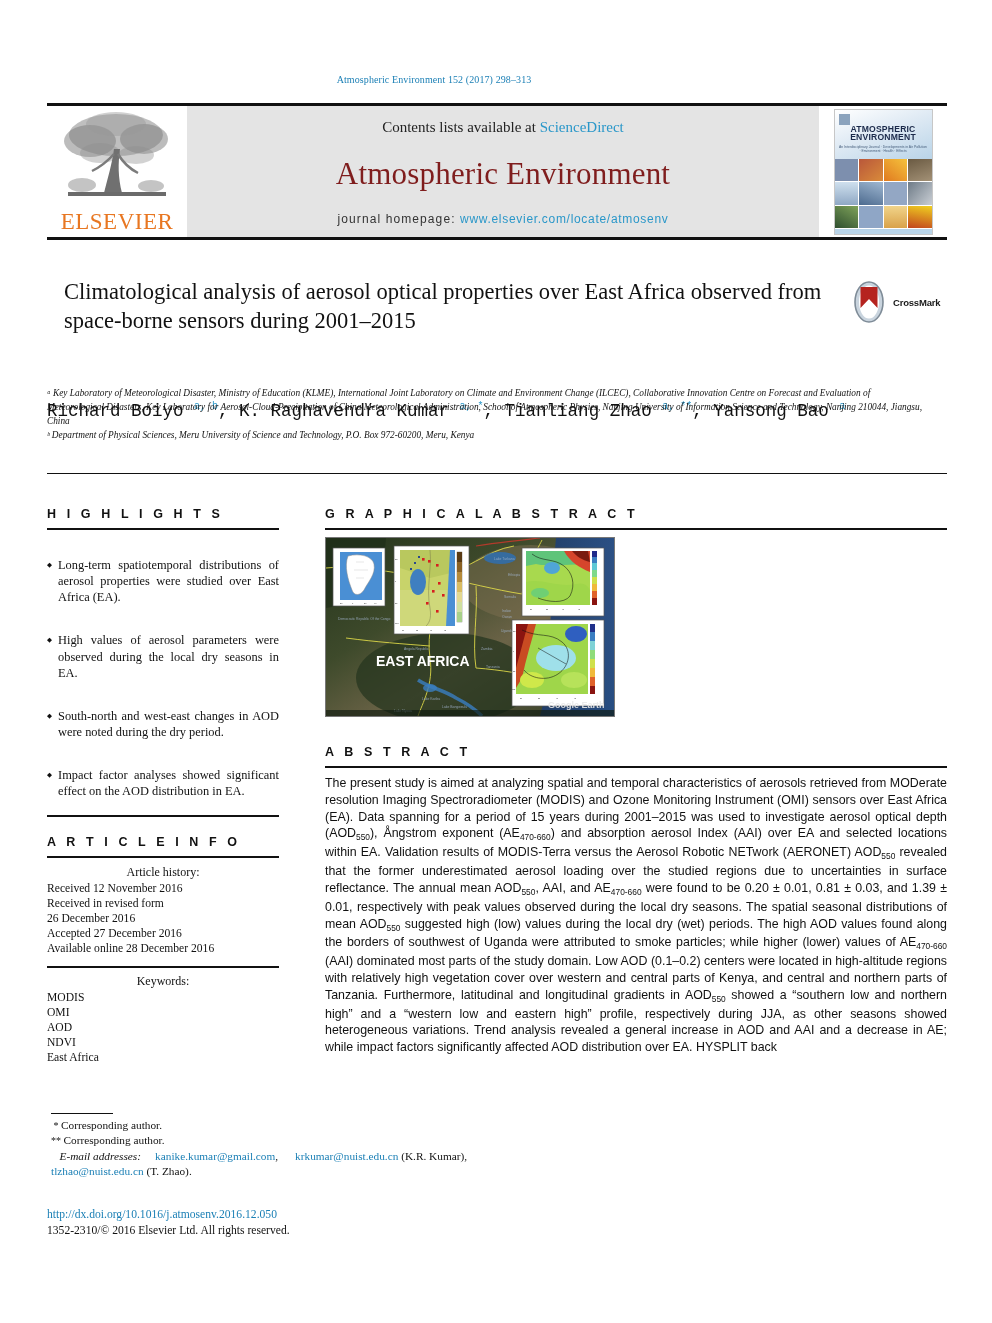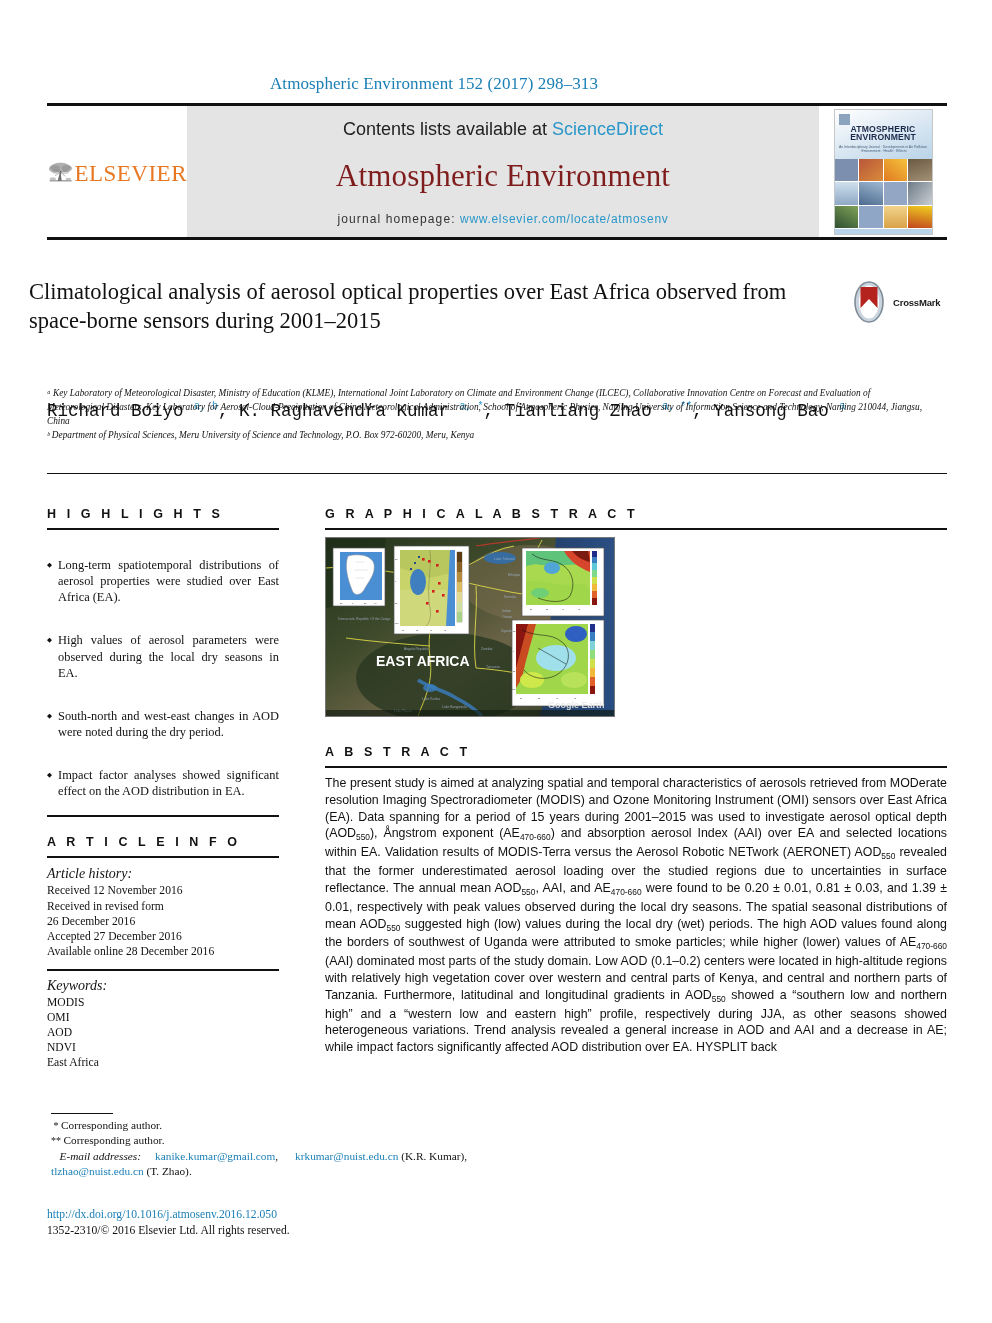--- a/index.html
+++ b/index.html
@@ -23,21 +23,21 @@
   }
 
   
   .running-head {
     position: absolute;
     top: 74px;
     left: 0;
     width: 868px;
     text-align: center;
     font-family: "Liberation Serif", serif;
-    font-size: 17px;
+    font-size: 10px;
     color: #1a7fb5;
     letter-spacing: 0.1px;
   }
 
   
   .masthead {
     position: absolute;
     top: 103px;
     left: 47px;
     width: 900px;
@@ -48,21 +48,21 @@
   }
   .masthead-inner {
     display: flex;
     height: 131px;
     align-items: stretch;
   }
   .elsevier-logo {
     width: 140px;
     flex: 0 0 140px;
     display: flex;
-    flex-direction: row;
+    flex-direction: column;
     align-items: center;
     justify-content: flex-start;
     padding-top: 3px;
     box-sizing: border-box;
   }
   .tree-svg { display:block; }
   .elsevier-word {
     font-family: "Liberation Serif", serif;
     font-size: 23px;
     letter-spacing: 0.5px;
@@ -75,22 +75,22 @@
     flex: 1 1 auto;
     background: #e4e4e4;
     display: flex;
     flex-direction: column;
     align-items: center;
     justify-content: space-between;
     padding: 13px 0 11px 0;
     box-sizing: border-box;
   }
   .contents-line {
-    font-family: Liberation Sans, sans-serif;
-    font-size: 18px;
+    font-family: Liberation Serif, serif;
+    font-size: 15px;
     color: #222;
   }
   .contents-line .sd {
     color: #2a97c9;
   }
   .journal-name {
     font-family: "Liberation Serif", serif;
     font-size: 31px;
     color: #7f1d1d;
     letter-spacing: 0.2px;
@@ -152,21 +152,21 @@
     gap:1px;
   }
   .cover-bottom-bar {
     position:absolute; bottom:0; left:0; right:0; height:5px; background:#b9d4e8;
   }
 
   
   .title-area {
     position: absolute;
     top: 277px;
-    left: 29px;
+    left: 64px;
     width: 790px;
   }
   .art-title {
     font-family: "Liberation Serif", serif;
     font-size: 22.5px;
     line-height: 1.31;
     color: #111;
     font-weight: 400;
   }
   .crossmark {
@@ -280,23 +280,23 @@
   .info-block {
     margin-top: 16px;
   }
   .info-line {
     font-family: "Liberation Serif", serif;
     font-size: 11.6px;
     line-height: 1.30;
     color: #111;
   }
   .ital-head {
-    font-style: italic;
-    font-family: "Liberation Serif", serif;
-    font-size: 14px;
+    font-family: "Liberation Serif", serif;
+    font-size: 12px;
+    text-align: center;
   }
   .kw-rule {
     border-top: 2px solid #111;
     margin: 10px 0 6px 0;
   }
 
   
   .ga-img {
     width: 288px;
     height: 178px;

